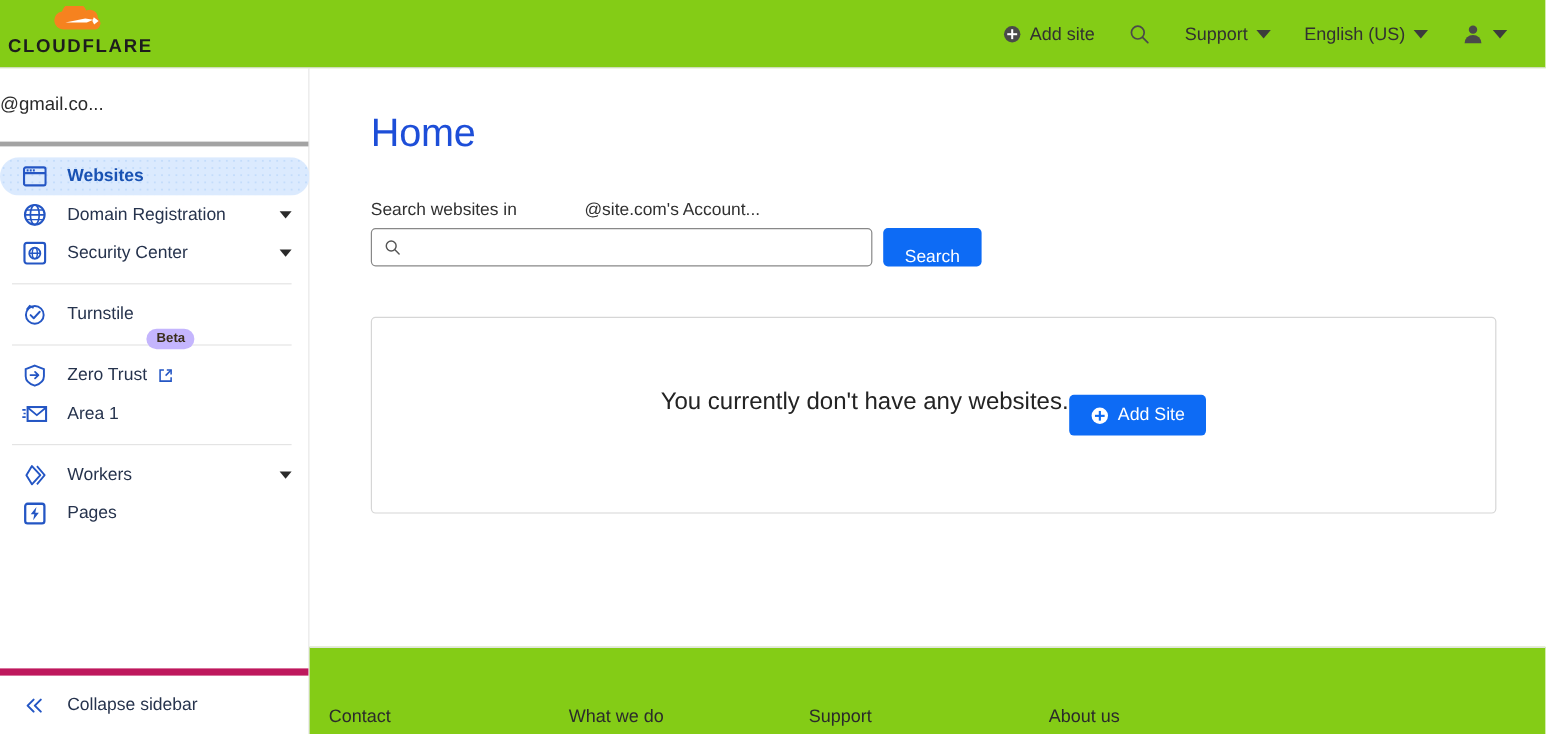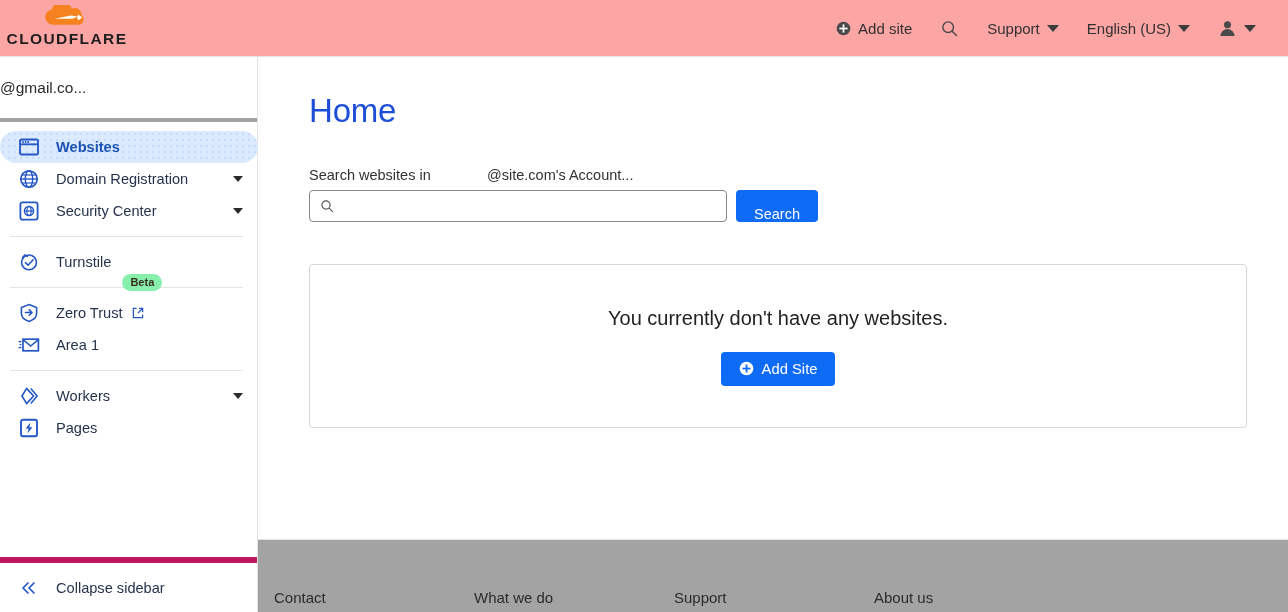--- a/index.html
+++ b/index.html
@@ -8,21 +8,21 @@
     font-family: "Liberation Sans", sans-serif;
     background: #ffffff;
     overflow: hidden;
   }
   body { position: relative; }
 
   
   .topbar {
     position: absolute; top: 0; left: 0;
     width: 1288px; height: 57px;
-    background: #fca5a5;
+    background: #84cc16;
     border-bottom: 1px solid #e2e2e2;
     display: flex; align-items: center;
   }
   .logo-wrap {
     position: absolute; left: 13px; top: 5px;
     width: 108px; height: 45px;
     display: flex; flex-direction: column; align-items: center;
   }
   .logo-cloud { width: 58px; height: 25px; display:block; }
   .logo-text {
@@ -90,21 +90,21 @@
   }
   .side-caret {
     width: 0; height: 0;
     border-left: 5.5px solid transparent;
     border-right: 5.5px solid transparent;
     border-top: 6.5px solid #2a2a2a;
     margin-left: auto;
   }
   .badge-beta {
     margin-left: 11px;
-    background: #86efac; color: #3a2d1c;
+    background: #c4b5fd; color: #3a2d1c;
     font-size: 11px; font-weight: 600;
     padding: 2.5px 8px; border-radius: 9px;
     line-height: 1.1;
     margin-top: 41px;
   }
   .ext-link { width: 12px; height: 12px; margin-left: 9px; display:block; }
   .side-divider {
     height: 1px; background: #e4e4e4;
     margin: 9px 14px 9px 10px;
   }
@@ -156,41 +156,41 @@
     border: none; border-radius: 4px;
     height: 32px; padding: 16px 18px;
     font-size: 14.5px; cursor: pointer;
     font-family: "Liberation Sans", sans-serif;
   }
   .empty-card {
     position: absolute; left: 51px; top: 207px;
     width: 938px; height: 164px;
     border: 1px solid #d6d6d6; border-radius: 4px;
     background: #fff;
-    display: flex; flex-direction: column;
+    display: flex; flex-direction: row;
     align-items: center; justify-content: center;
   }
   .empty-text {
     font-size: 20px; color: #232323; margin-bottom: 22px;
   }
   .btn-add-site {
     background: #0d6bf5; color: #fff;
     border: none; border-radius: 4px;
     height: 34px; padding: 0 18px;
     font-size: 14.8px; cursor: pointer;
     display: flex; align-items: center; gap: 8px;
     font-family: "Liberation Sans", sans-serif;
   }
   .btn-add-site .plus-w { width: 15px; height: 15px; display:block; }
 
   
   .footer {
     position: absolute; top: 539px; left: 258px;
     width: 1030px; height: 73px;
-    background: #a3a3a3;
+    background: #84cc16;
     border-top: 1px solid #e2e2e2;
   }
   .footer-cols {
     position: absolute; top: 49px; left: 16px;
     display: flex; width: 1000px;
   }
   .f-col {
     font-size: 15px; color: #2b2b2b;
     width: 200px;
   }

